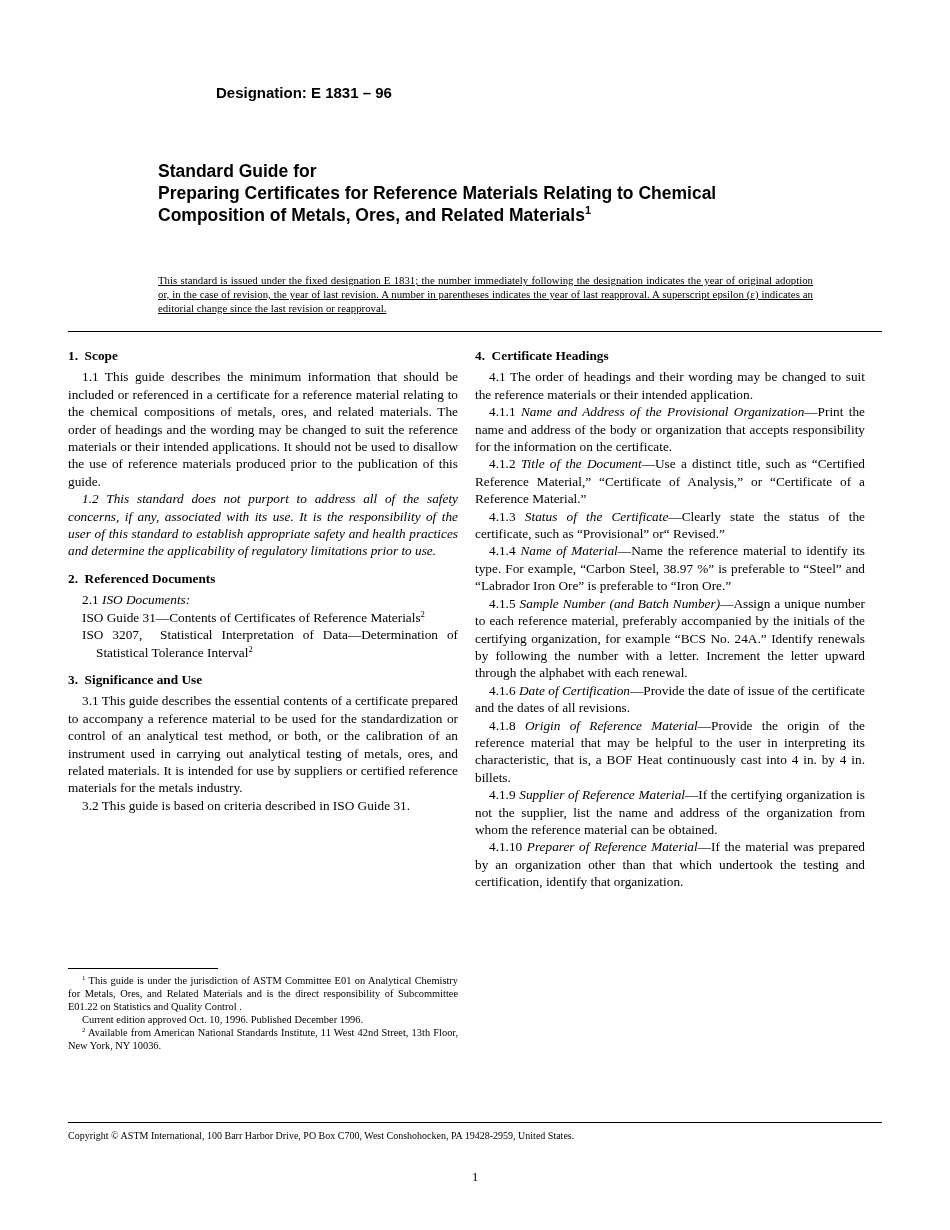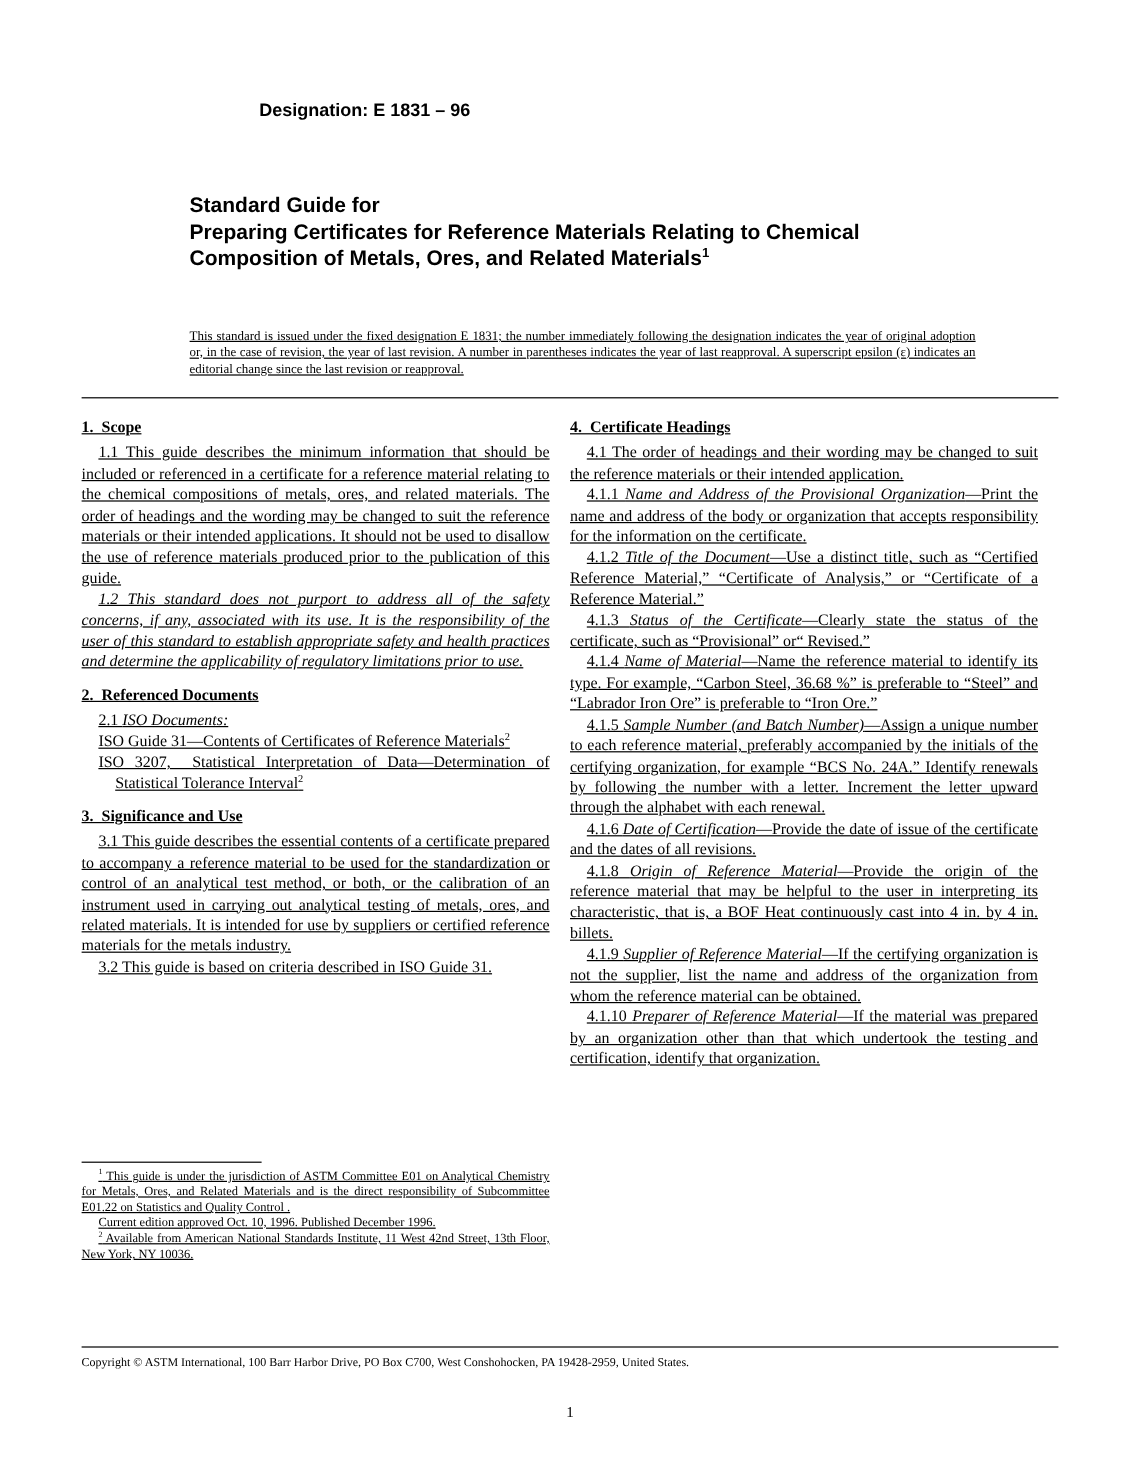--- a/index.html
+++ b/index.html
@@ -26,21 +26,21 @@
   
   .issuance{position:absolute;left:158px;top:274px;width:655px;font-size:10.8px;
             line-height:13.8px;text-align:justify;text-decoration:underline;}
 
   .rule{position:absolute;left:68px;right:68px;border:0;border-top:1px solid #000;margin:0;}
   .main-rule{top:331px;}
   .footer-rule{top:1122px;}
 
   
   .columns{position:absolute;left:68px;top:347px;width:814px;display:flex;gap:17px;
-           align-items:stretch;min-height:705px;text-decoration:underline;}
+           align-items:stretch;min-height:705px;}
   .col{width:390px;font-size:13.3px;line-height:17.4px;}
   .col-left{display:flex;flex-direction:column;}
 
   .blk{margin:0;}
   h3.blk-heading{font-size:13.3px;margin:10px 0 4px;}
   [data-blocks] > h3:first-child{margin-top:0;}
   p.blk-para{text-indent:14px;text-align:justify;}
   p.blk-ref{padding-left:28px;text-indent:-14px;text-align:justify;}
   .it{font-style:italic;}
   sup{font-size:.65em;line-height:0;}
@@ -94,21 +94,21 @@
           </div>
       </div>
     </div>
     <div class="col col-right">
       <div data-blocks="body.right">
           <h3 class="blk blk-heading"><span>4.&nbsp; Certificate Headings</span></h3>
           <p class="blk blk-para"><span>4.1 The order of headings and their wording may be changed to suit the reference materials or their intended application.</span></p>
           <p class="blk blk-para"><span>4.1.1 </span><span class="it">Name and Address of the Provisional Organization</span><span>—Print the name and address of the body or organization that accepts responsibility for the information on the certificate.</span></p>
           <p class="blk blk-para"><span>4.1.2 </span><span class="it">Title of the Document</span><span>—Use a distinct title, such as “Certified Reference Material,” “Certificate of Analysis,” or “Certificate of a Reference Material.”</span></p>
           <p class="blk blk-para"><span>4.1.3 </span><span class="it">Status of the Certificate</span><span>—Clearly state the status of the certificate, such as “Provisional” or“ Revised.”</span></p>
-          <p class="blk blk-para"><span>4.1.4 </span><span class="it">Name of Material</span><span>—Name the reference material to identify its type. For example, “Carbon Steel, 36.68 %” is preferable to “Steel” and “Labrador Iron Ore” is preferable to “Iron Ore.”</span></p>
+          <p class="blk blk-para"><span>4.1.4 </span><span class="it">Name of Material</span><span>—Name the reference material to identify its type. For example, “Carbon Steel, 38.97 %” is preferable to “Steel” and “Labrador Iron Ore” is preferable to “Iron Ore.”</span></p>
           <p class="blk blk-para"><span>4.1.5 </span><span class="it">Sample Number (and Batch Number)</span><span>—Assign a unique number to each reference material, preferably accompanied by the initials of the certifying organization, for example “BCS No. 24A.” Identify renewals by following the number with a letter. Increment the letter upward through the alphabet with each renewal.</span></p>
           <p class="blk blk-para"><span>4.1.6 </span><span class="it">Date of Certification</span><span>—Provide the date of issue of the certificate and the dates of all revisions.</span></p>
           <p class="blk blk-para"><span>4.1.8 </span><span class="it">Origin of Reference Material</span><span>—Provide the origin of the reference material that may be helpful to the user in interpreting its characteristic, that is, a BOF Heat continuously cast into 4 in. by 4 in. billets.</span></p>
           <p class="blk blk-para"><span>4.1.9 </span><span class="it">Supplier of Reference Material</span><span>—If the certifying organization is not the supplier, list the name and address of the organization from whom the reference material can be obtained.</span></p>
           <p class="blk blk-para"><span>4.1.10 </span><span class="it">Preparer of Reference Material</span><span>—If the material was prepared by an organization other than that which undertook the testing and certification, identify that organization.</span></p>
         </div>
     </div>
   </div>
 
   <hr class="rule footer-rule">

